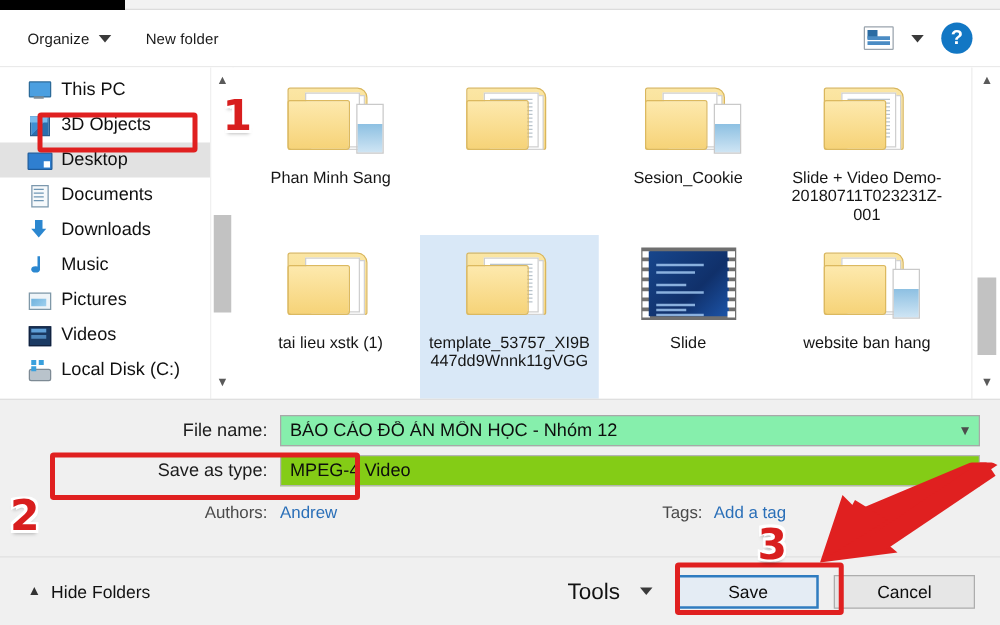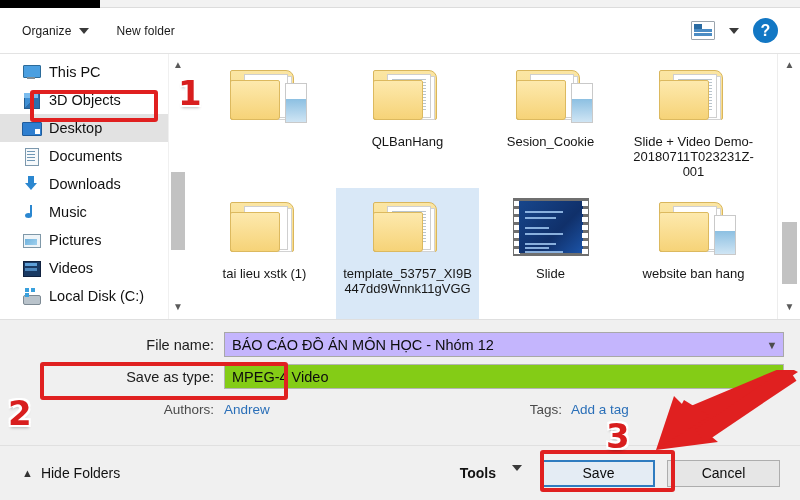--- a/index.html
+++ b/index.html
@@ -224,21 +224,21 @@
   .frow-name { top: 12px; }
   .frow-type { top: 44px; }
   .flabel {
     width: 212px; text-align: right; padding-right: 10px;
     font-size: 14.5px; color: #1c1c1c;
   }
   .fbox {
     height: 25px; width: 560px; position: relative;
     border: 1px solid #a8a8a8; display: flex; align-items: center;
   }
-  .fbox.white { background: #c4b5fd; }
+  .fbox.white { background: #86efac; }
   .fbox.grey { background: #84cc16; border-color: #b4b4b4; }
   .fval {
     padding-left: 7px; font-size: 14.5px; color: #0d0d0d;
     white-space: nowrap; overflow: hidden;
   }
   .fbox .chev {
     position: absolute; right: 0; top: 0; width: 22px; height: 23px;
     display: flex; align-items: center; justify-content: center;
     font-size: 11px; color: #4c4c4c;
   }
@@ -255,22 +255,22 @@
   }
   .hide-folders {
     margin-left: 22px; display: flex; align-items: center; gap: 8px;
     font-size: 14px; color: #121212; cursor: default;
   }
   .chev-up { font-size: 11px; color: #333; }
   .footer-right {
     margin-left: auto; display: flex; align-items: center; gap: 12px; padding-right: 20px;
   }
   .tools {
-    display: flex; align-items: flex-start; gap: 16px;
-    font-size: 14px; color: #121212; margin-right: 8px; cursor: default; font-weight: bold;
+    display: flex; align-items: center; gap: 16px;
+    font-size: 18px; color: #121212; margin-right: 8px; cursor: default;
   }
   .btn {
     width: 113px; height: 27px;
     background: #e6e6e6; border: 1px solid #adadad;
     font-size: 14px; color: #0c0c0c;
     display: flex; align-items: center; justify-content: center;
     cursor: default;
   }
   .btn.default {
     background: #e4ecf4; border: 2px solid #2f7cc0;
@@ -368,32 +368,32 @@
           <div class="cell">
             <div class="thumb">
               <div class="folder">
                 <div class="back"></div>
                 <div class="paper">
                   <div class="img-sliver"></div>
                 </div>
                 <div class="front"></div>
               </div>
             </div>
+            <div class="label">Phan Minh Sang</div>
           </div>
           <div class="cell">
             <div class="thumb">
               <div class="folder">
                 <div class="back"></div>
                 <div class="paper">
                   <div class="paper-lines"></div>
                 </div>
                 <div class="front"></div>
               </div>
             </div>
-            <div class="label">QLBanHang</div>
           </div>
           <div class="cell">
             <div class="thumb">
               <div class="folder">
                 <div class="back"></div>
                 <div class="paper">
                   <div class="img-sliver"></div>
                 </div>
                 <div class="front"></div>
               </div>

